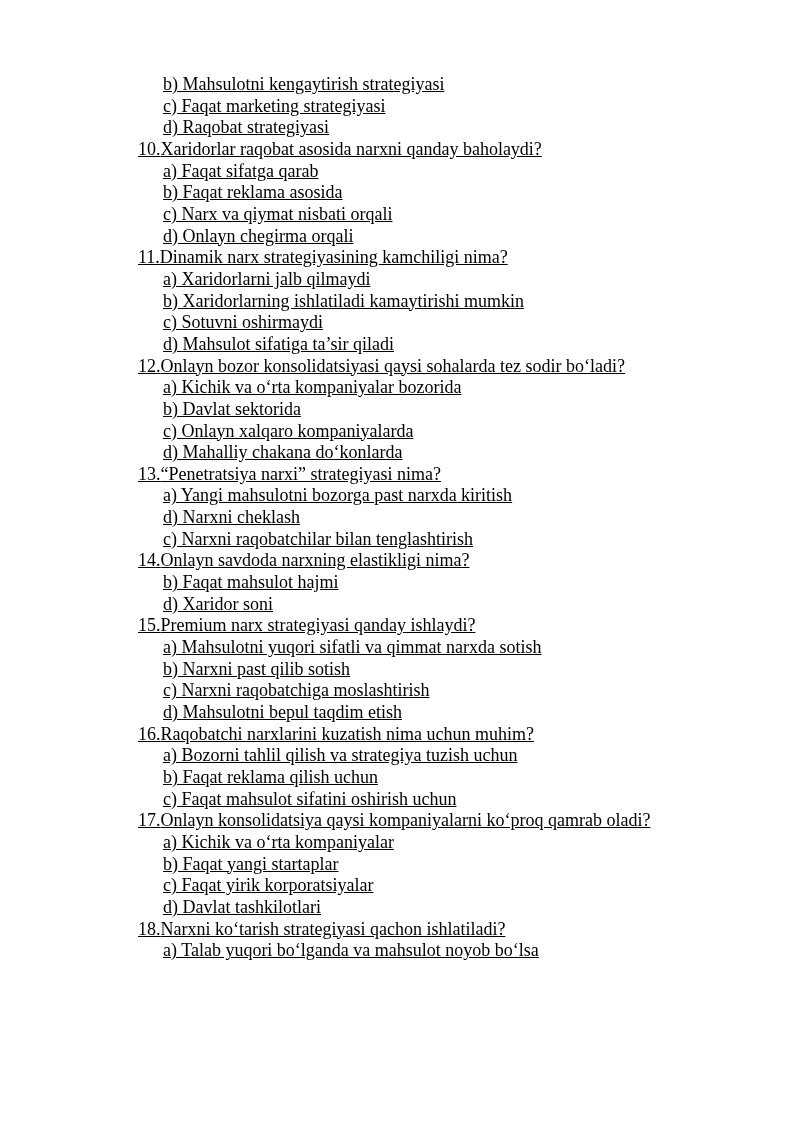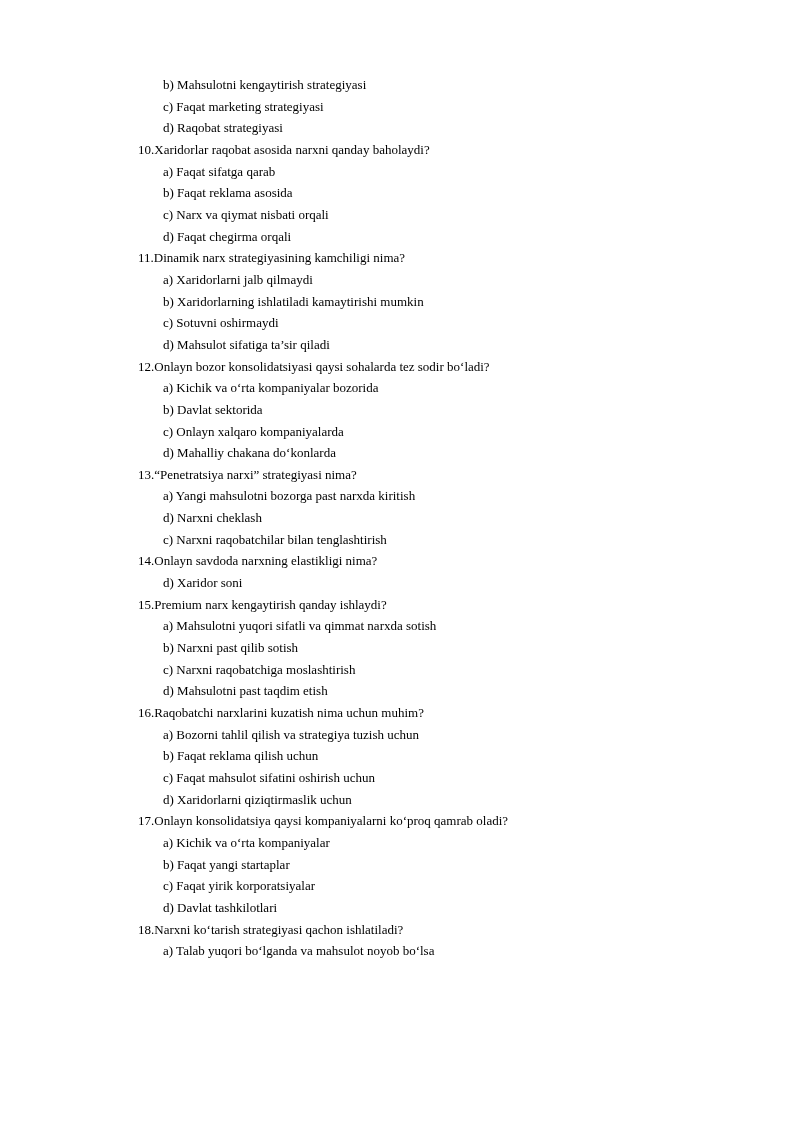--- a/index.html
+++ b/index.html
@@ -19,23 +19,24 @@
     width: 800px;
     height: 1131px;
     background: #ffffff;
     color: #000000;
   }
   .content {
     position: absolute;
     top: 74px;
     left: 138px;
     width: 640px;
-    font-size: 13px;
+    font-size: 18px;
     line-height: 21.65px;
     color: #000000;
+    text-decoration: underline;
   }
   .q-line {
     white-space: nowrap;
   }
   .q-num {
     display: inline;
   }
   .q-text {
     display: inline;
   }
@@ -49,47 +50,47 @@
 
 <div class="page">
   <div class="content">
       <div class="opt-line">b) Mahsulotni kengaytirish strategiyasi</div>
       <div class="opt-line">c) Faqat marketing strategiyasi</div>
       <div class="opt-line">d) Raqobat strategiyasi</div>
       <div class="q-line"><span class="q-num">10.</span><span class="q-text">Xaridorlar raqobat asosida narxni qanday baholaydi?</span></div>
       <div class="opt-line">a) Faqat sifatga qarab</div>
       <div class="opt-line">b) Faqat reklama asosida</div>
       <div class="opt-line">c) Narx va qiymat nisbati orqali</div>
-      <div class="opt-line">d) Faqat chegirma orqali</div>
+      <div class="opt-line">d) Onlayn chegirma orqali</div>
       <div class="q-line"><span class="q-num">11.</span><span class="q-text">Dinamik narx strategiyasining kamchiligi nima?</span></div>
       <div class="opt-line">a) Xaridorlarni jalb qilmaydi</div>
       <div class="opt-line">b) Xaridorlarning ishlatiladi kamaytirishi mumkin</div>
       <div class="opt-line">c) Sotuvni oshirmaydi</div>
       <div class="opt-line">d) Mahsulot sifatiga ta’sir qiladi</div>
       <div class="q-line"><span class="q-num">12.</span><span class="q-text">Onlayn bozor konsolidatsiyasi qaysi sohalarda tez sodir bo‘ladi?</span></div>
       <div class="opt-line">a) Kichik va o‘rta kompaniyalar bozorida</div>
       <div class="opt-line">b) Davlat sektorida</div>
       <div class="opt-line">c) Onlayn xalqaro kompaniyalarda</div>
       <div class="opt-line">d) Mahalliy chakana do‘konlarda</div>
       <div class="q-line"><span class="q-num">13.</span><span class="q-text">“Penetratsiya narxi” strategiyasi nima?</span></div>
       <div class="opt-line">a) Yangi mahsulotni bozorga past narxda kiritish</div>
       <div class="opt-line">d) Narxni cheklash</div>
       <div class="opt-line">c) Narxni raqobatchilar bilan tenglashtirish</div>
       <div class="q-line"><span class="q-num">14.</span><span class="q-text">Onlayn savdoda narxning elastikligi nima?</span></div>
+      <div class="opt-line">b) Faqat mahsulot hajmi</div>
       <div class="opt-line">d) Xaridor soni</div>
-      <div class="q-line"><span class="q-num">15.</span><span class="q-text">Premium narx kengaytirish qanday ishlaydi?</span></div>
+      <div class="q-line"><span class="q-num">15.</span><span class="q-text">Premium narx strategiyasi qanday ishlaydi?</span></div>
       <div class="opt-line">a) Mahsulotni yuqori sifatli va qimmat narxda sotish</div>
       <div class="opt-line">b) Narxni past qilib sotish</div>
       <div class="opt-line">c) Narxni raqobatchiga moslashtirish</div>
-      <div class="opt-line">d) Mahsulotni past taqdim etish</div>
+      <div class="opt-line">d) Mahsulotni bepul taqdim etish</div>
       <div class="q-line"><span class="q-num">16.</span><span class="q-text">Raqobatchi narxlarini kuzatish nima uchun muhim?</span></div>
       <div class="opt-line">a) Bozorni tahlil qilish va strategiya tuzish uchun</div>
       <div class="opt-line">b) Faqat reklama qilish uchun</div>
       <div class="opt-line">c) Faqat mahsulot sifatini oshirish uchun</div>
-      <div class="opt-line">d) Xaridorlarni qiziqtirmaslik uchun</div>
       <div class="q-line"><span class="q-num">17.</span><span class="q-text">Onlayn konsolidatsiya qaysi kompaniyalarni ko‘proq qamrab oladi?</span></div>
       <div class="opt-line">a) Kichik va o‘rta kompaniyalar</div>
       <div class="opt-line">b) Faqat yangi startaplar</div>
       <div class="opt-line">c) Faqat yirik korporatsiyalar</div>
       <div class="opt-line">d) Davlat tashkilotlari</div>
       <div class="q-line"><span class="q-num">18.</span><span class="q-text">Narxni ko‘tarish strategiyasi qachon ishlatiladi?</span></div>
       <div class="opt-line">a) Talab yuqori bo‘lganda va mahsulot noyob bo‘lsa</div>
     </div>
 </div>
 

